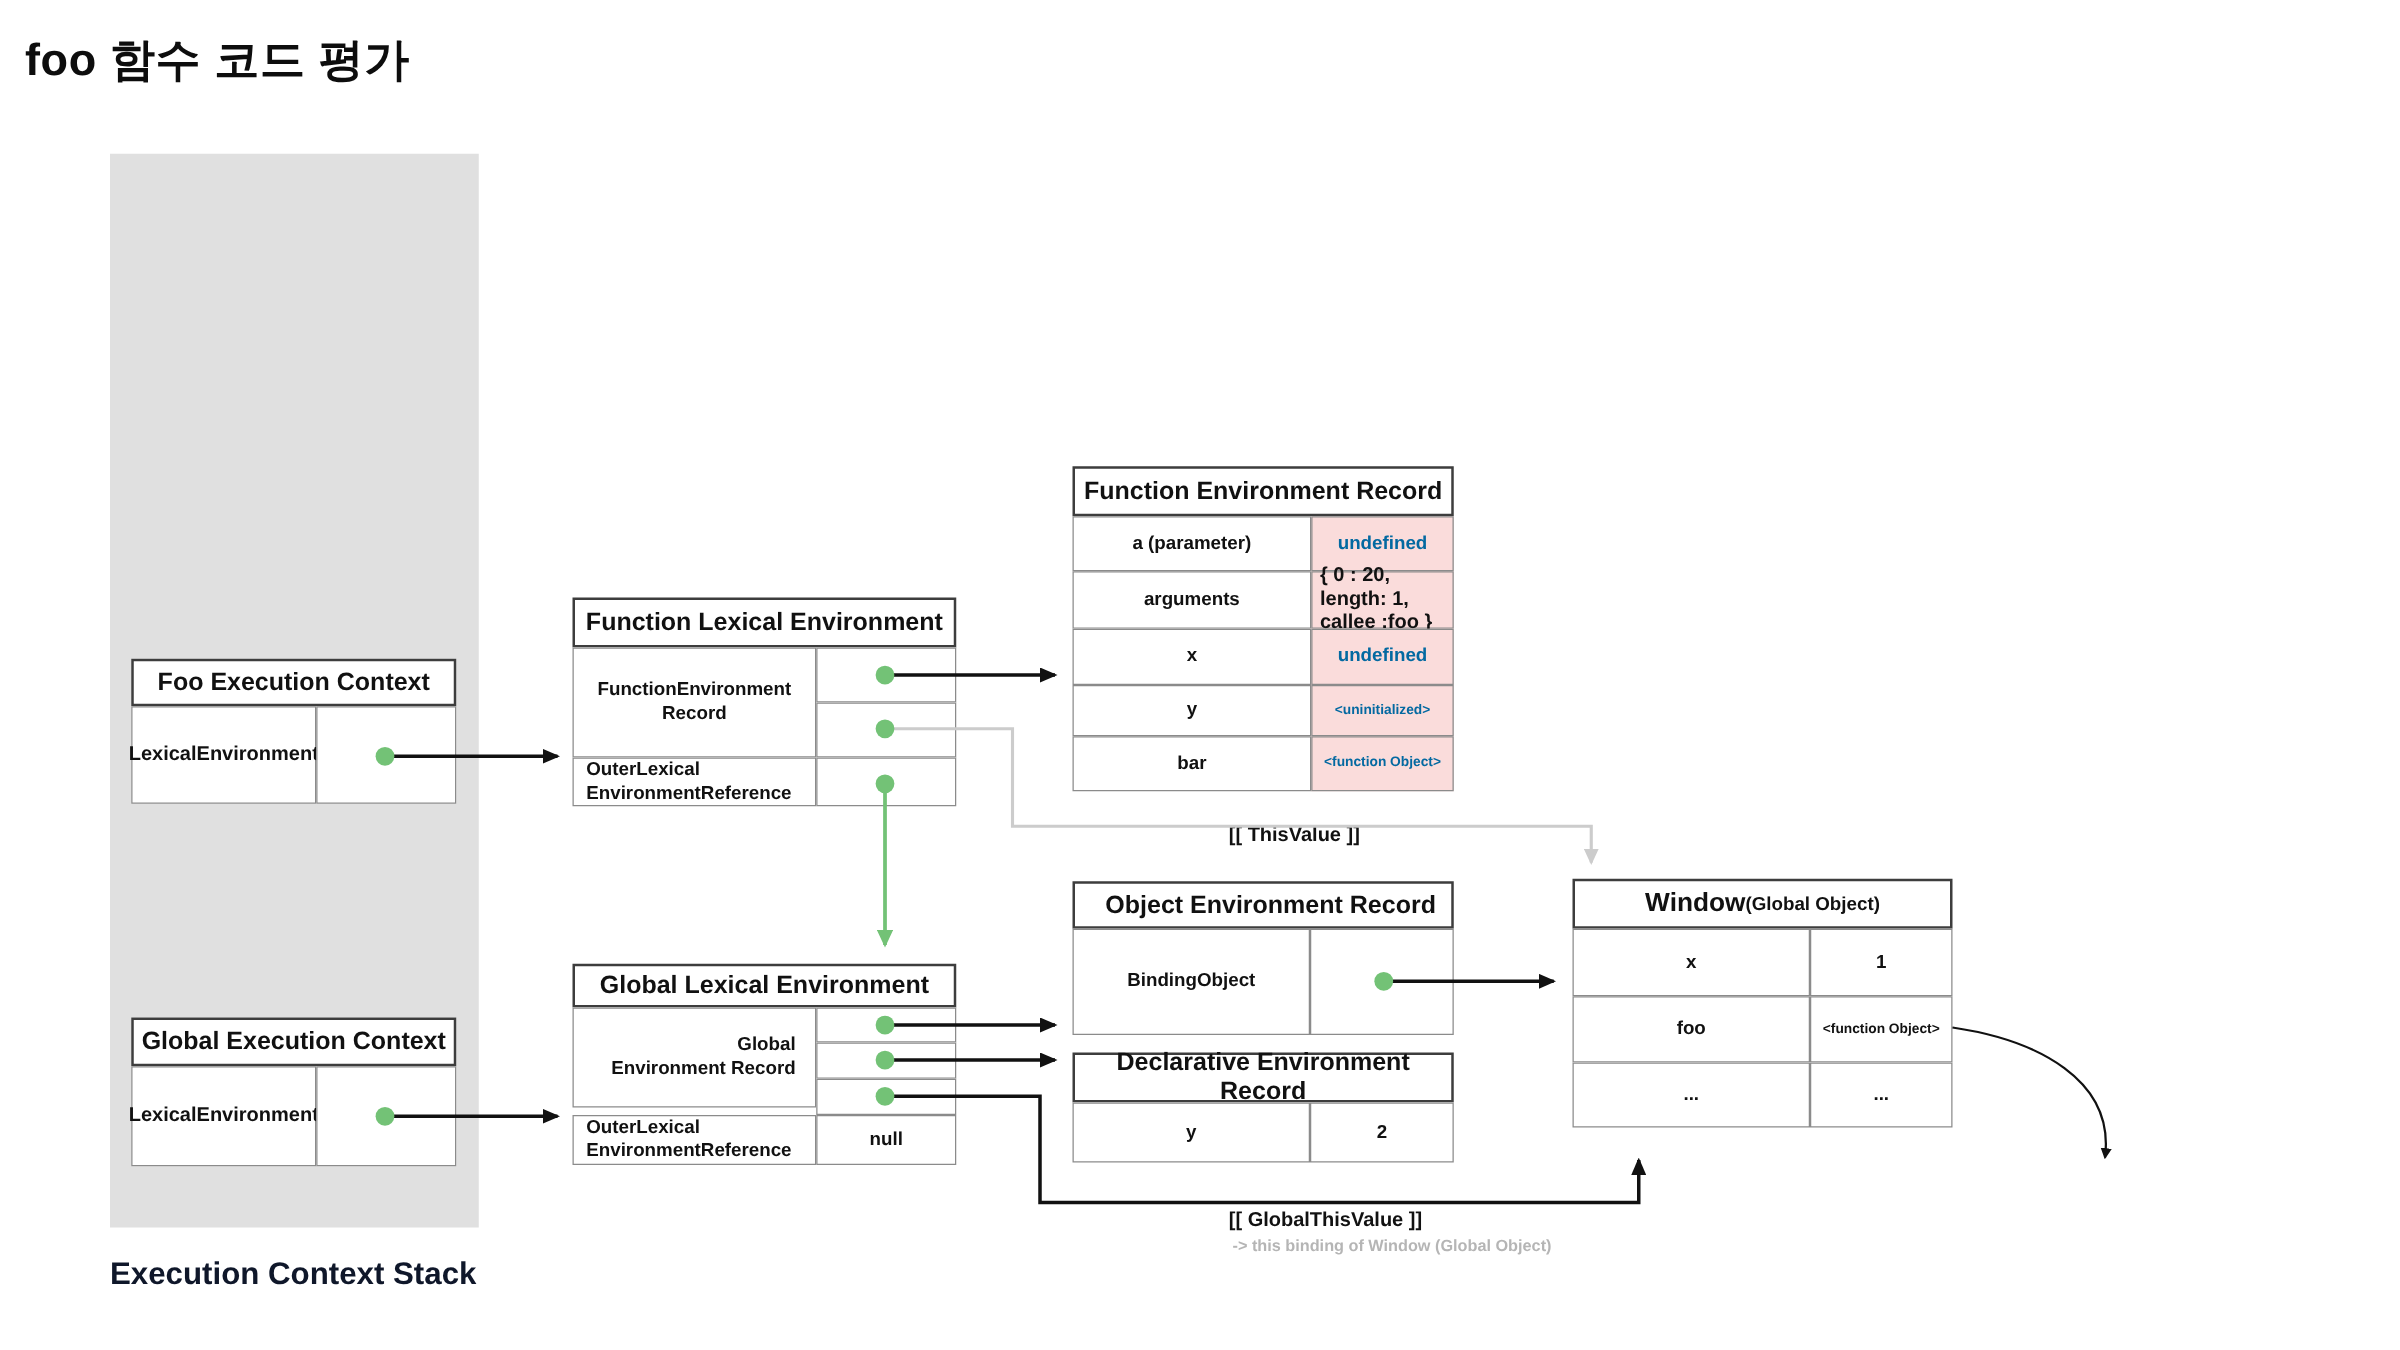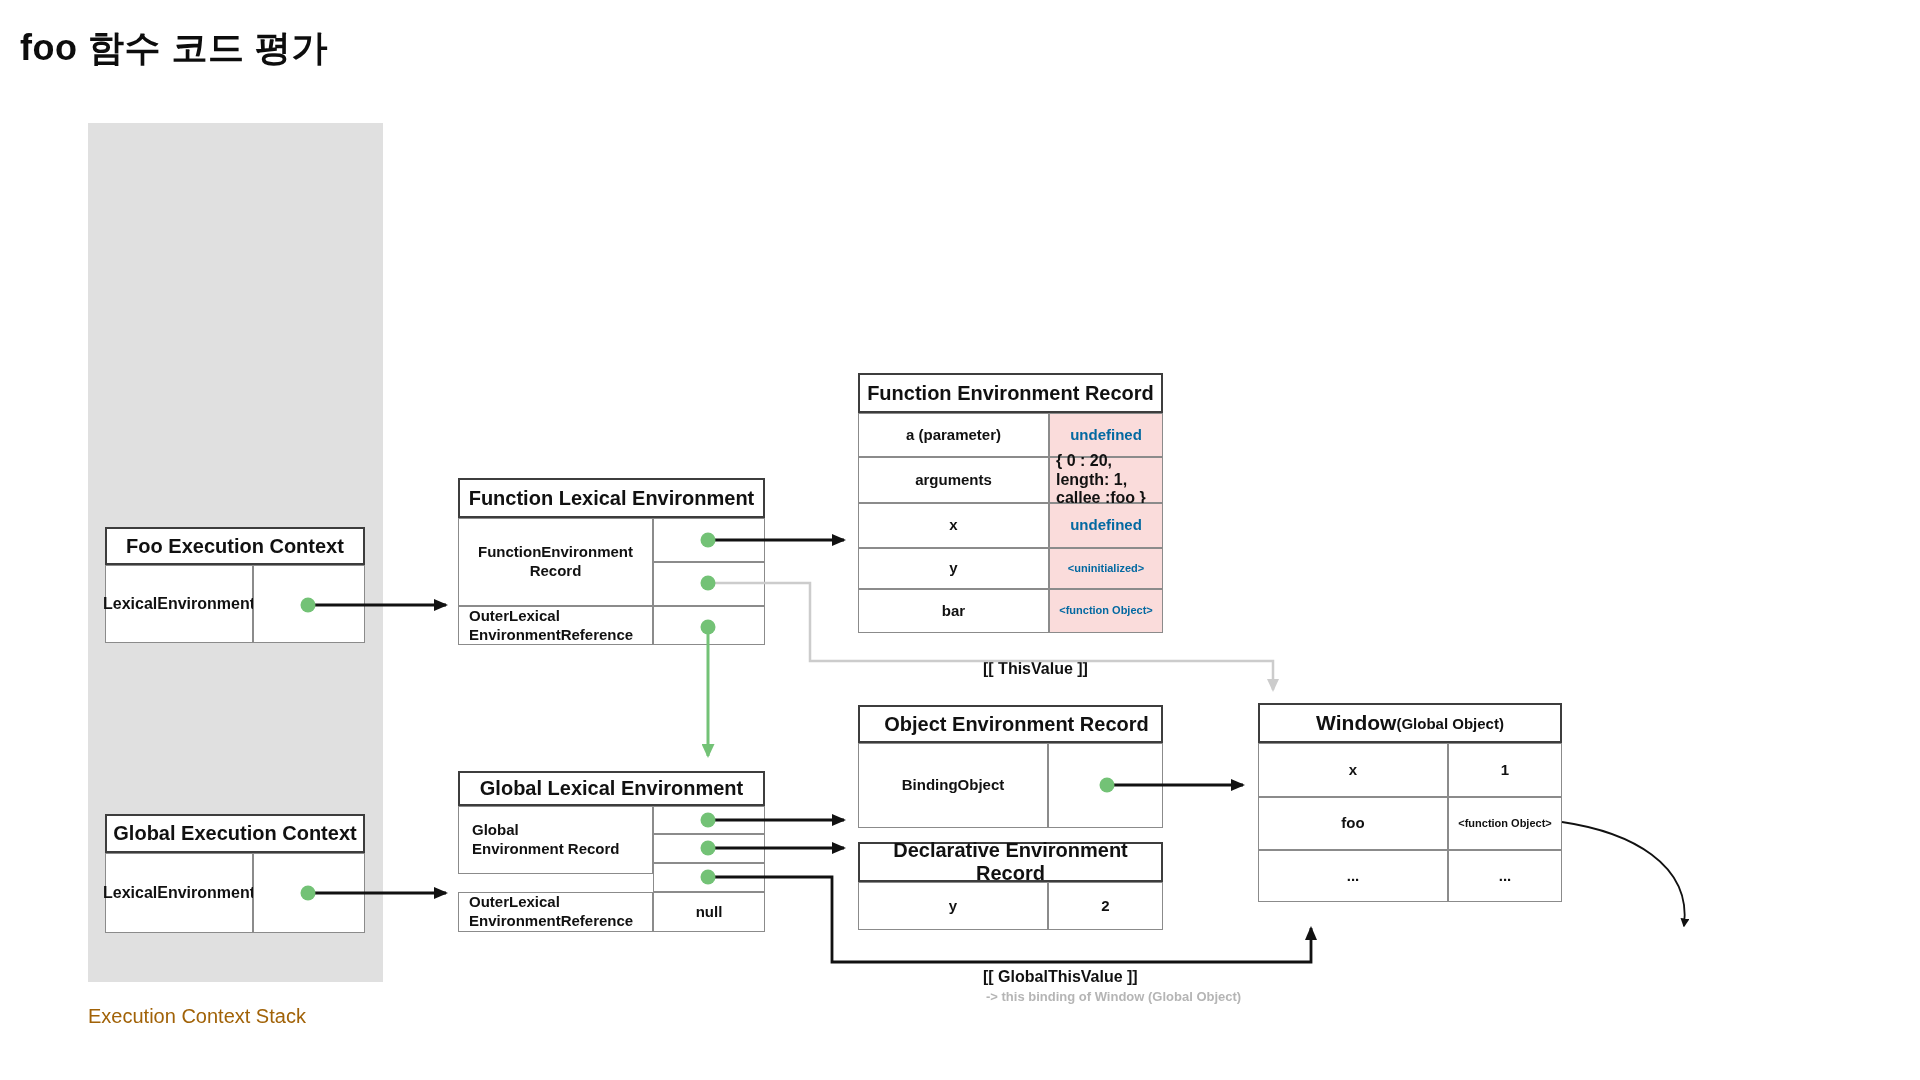--- a/index.html
+++ b/index.html
@@ -2,21 +2,21 @@
 <html><head>
 <meta charset="utf-8">
 <style>
   html,body{margin:0;padding:0;background:#ffffff;}
   body{font-family:"Liberation Sans", sans-serif;}
   #stage{position:relative;width:1920px;height:1080px;background:#ffffff;overflow:hidden;}
 
   .abs{position:absolute;box-sizing:border-box;}
   .title{font-size:36px;font-weight:bold;color:#0d0d0d;letter-spacing:.5px;white-space:nowrap;}
   .stack-rect{background:#e0e0e0;}
-  .stack-label{font-size:20px;font-weight:normal;color:#a16207;white-space:nowrap;}
+  .stack-label{font-size:25px;font-weight:bold;color:#0f172a;white-space:nowrap;}
 
   .hdr{border:2px solid #3d3d3d;background:#ffffff;display:flex;align-items:center;justify-content:center;
        font-weight:bold;font-size:20px;color:#111;text-align:center;}
   .cell{border:1.5px solid #8b8b8b;background:#ffffff;display:flex;align-items:center;justify-content:center;
        font-weight:bold;font-size:15px;color:#111;text-align:center;line-height:1.25;}
   .cell.left{justify-content:flex-start;text-align:left;}
   .pre{white-space:pre-line;}
   .pink{background:#fadcdb;}
   .red{color:#0369a1;}
   .small{font-size:16px;line-height:1.15;}
@@ -48,21 +48,21 @@
   <div class="abs hdr" style="left:458px;top:478px;width:307px;height:40px;">Function Lexical Environment</div>
   <div class="abs cell pre" style="left:458px;top:518px;width:195px;height:88px;">FunctionEnvironment
 Record</div>
   <div class="abs cell" style="left:653px;top:518px;width:112px;height:44px;"></div>
   <div class="abs cell" style="left:653px;top:562px;width:112px;height:44px;"></div>
   <div class="abs cell left pre" style="left:458px;top:606px;width:195px;height:39px;padding-left:10px;">OuterLexical
 EnvironmentReference</div>
   <div class="abs cell" style="left:653px;top:606px;width:112px;height:39px;"></div>
 
   <div class="abs hdr" style="left:458px;top:771px;width:307px;height:35px;">Global Lexical Environment</div>
-  <div class="abs cell left pre" style="left:458px;top:806px;width:195px;height:68px;padding-left:13px;">Global
+  <div class="abs cell left pre" style="left:458px;top:806px;width:195px;height:80px;padding-left:30px;text-align:right;">Global
 Environment Record</div>
   <div class="abs cell" style="left:653px;top:806px;width:112px;height:28px;"></div>
   <div class="abs cell" style="left:653px;top:834px;width:112px;height:29px;"></div>
   <div class="abs cell" style="left:653px;top:863px;width:112px;height:29px;"></div>
   <div class="abs cell left pre" style="left:458px;top:892px;width:195px;height:40px;padding-left:10px;">OuterLexical
 EnvironmentReference</div>
   <div class="abs cell" style="left:653px;top:892px;width:112px;height:40px;">null</div>
 
   <div class="abs hdr" style="left:858px;top:373px;width:305px;height:40px;">Function Environment Record</div>
   <div class="abs cell" style="left:858px;top:413px;width:191px;height:44px;">a (parameter)</div>

